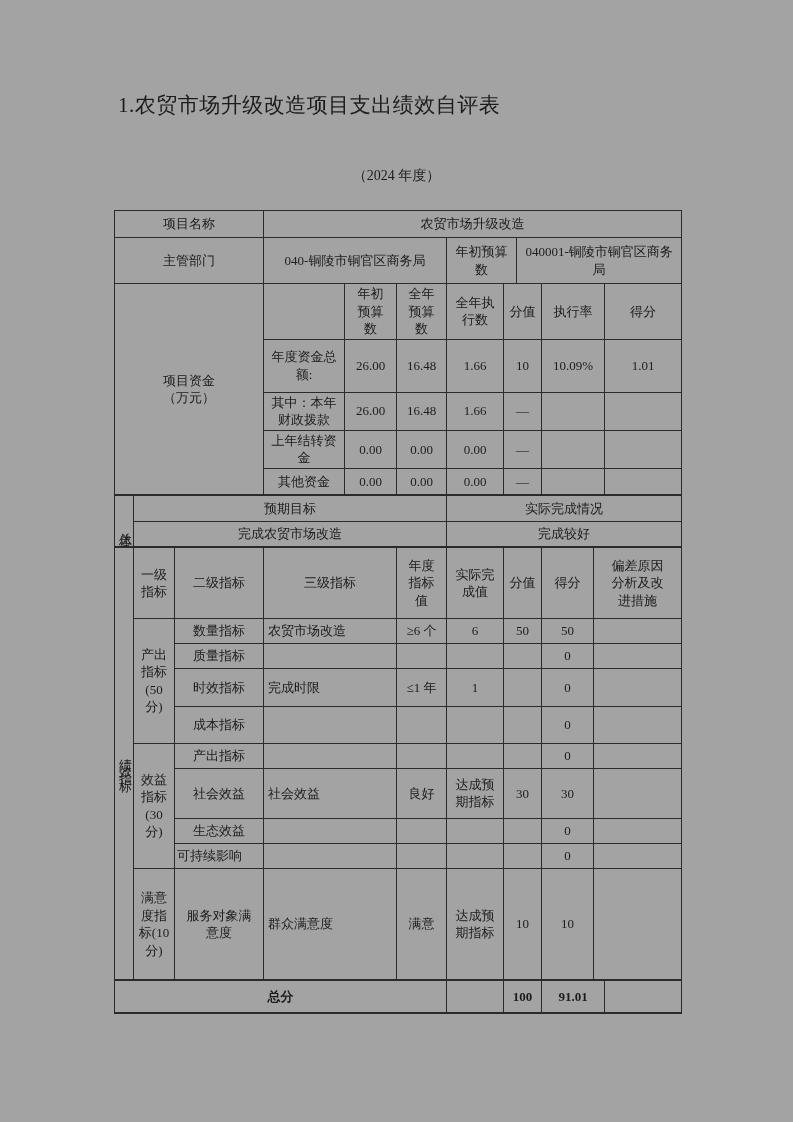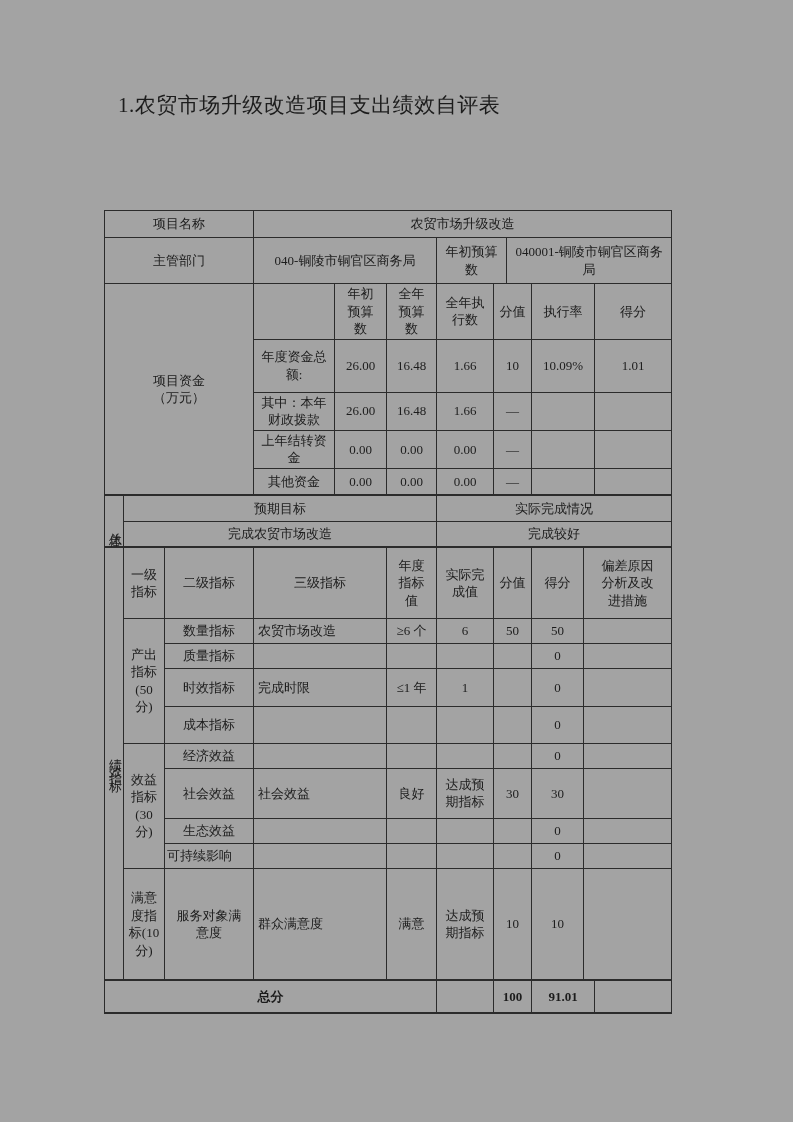--- a/index.html
+++ b/index.html
@@ -24,21 +24,21 @@
     position:relative;left:44px;
     font-size:20px;letter-spacing:1px;
   }
   .doc-year-wrap{
     position:absolute;left:0;top:166px;width:100%;
     text-align:center;
   }
   .doc-year{font-size:14px;}
 
   table.eval{
-    position:absolute;left:104px;top:210px;
+    position:absolute;left:114px;top:210px;
     width:567px;
     border-collapse:collapse;
     table-layout:fixed;
     padding-left:38px;
   }
   table.eval td{
     border:1px solid #2b2b2b;
     text-align:center;
     vertical-align:middle;
     font-size:13px;
@@ -68,20 +68,23 @@
   .w2{display:inline-block;max-width:2.3em;}
   .w4{display:inline-block;max-width:4.4em;}
   .w5{display:inline-block;max-width:5.4em;}
 </style>
 </head>
 <body>
 
 <div class="page">
 
   <div class="doc-heading">1.农贸市场升级改造项目支出绩效自评表</div>
+  <div class="doc-year-wrap">
+    <span class="doc-year">（2024 年度）</span>
+  </div>
 
   <table class="eval">
     <colgroup>
       <col style="width:19px">
         <col style="width:41px">
         <col style="width:89px">
       <col style="width:81px">
         <col style="width:52px">
         <col style="width:50px">
       <col style="width:57px">
@@ -212,21 +215,21 @@
       <td colspan="2"></td>
       <td></td>
       <td></td>
       <td colspan="2"></td>
       <td>0</td>
       <td colspan="2"></td>
     </tr>
 
     <tr style="height:25px">
       <td rowspan="4">效益指标(30分)</td>
-      <td>经济效益</td>
+      <td>产出指标</td>
       <td colspan="2"></td>
       <td></td>
       <td></td>
       <td colspan="2"></td>
       <td>0</td>
       <td colspan="2"></td>
     </tr>
     <tr style="height:50px">
       <td>社会效益</td>
       <td colspan="2" style="text-align:left">社会效益</td>

